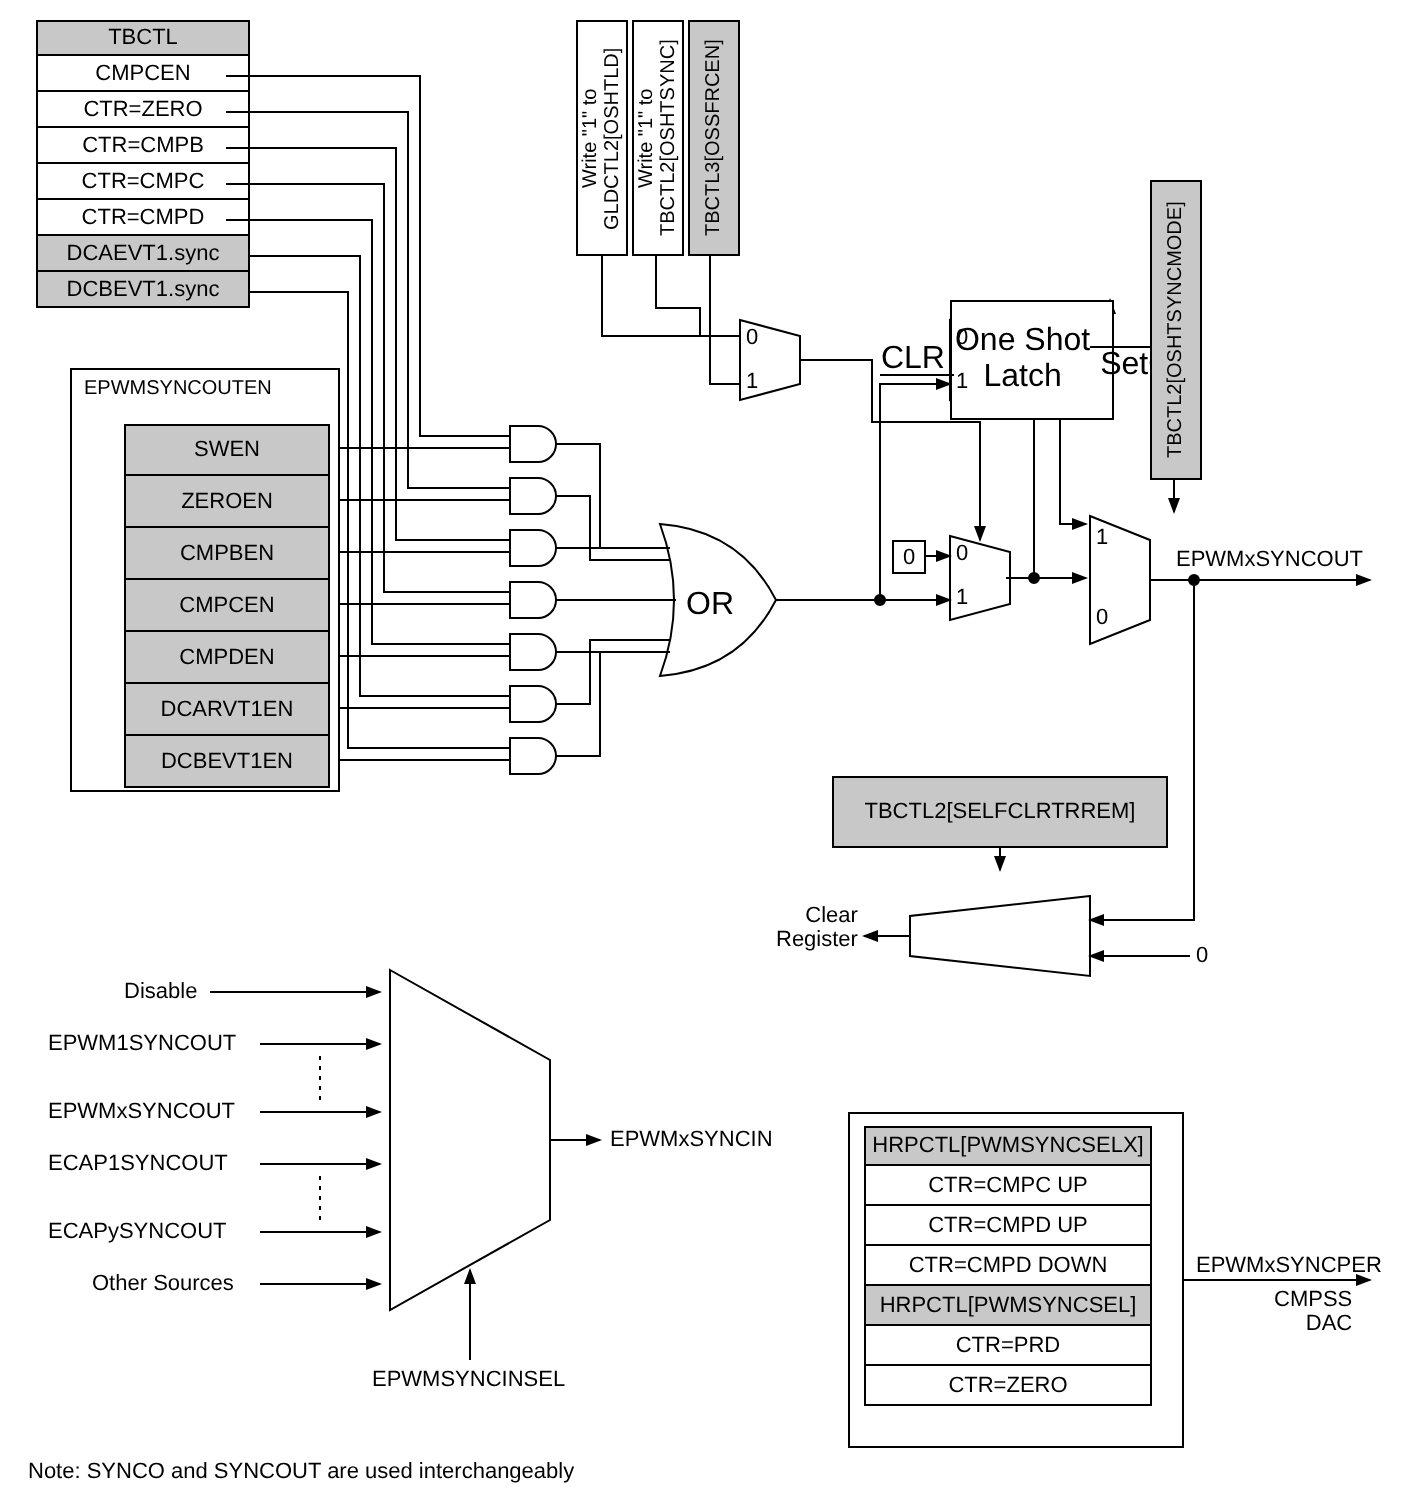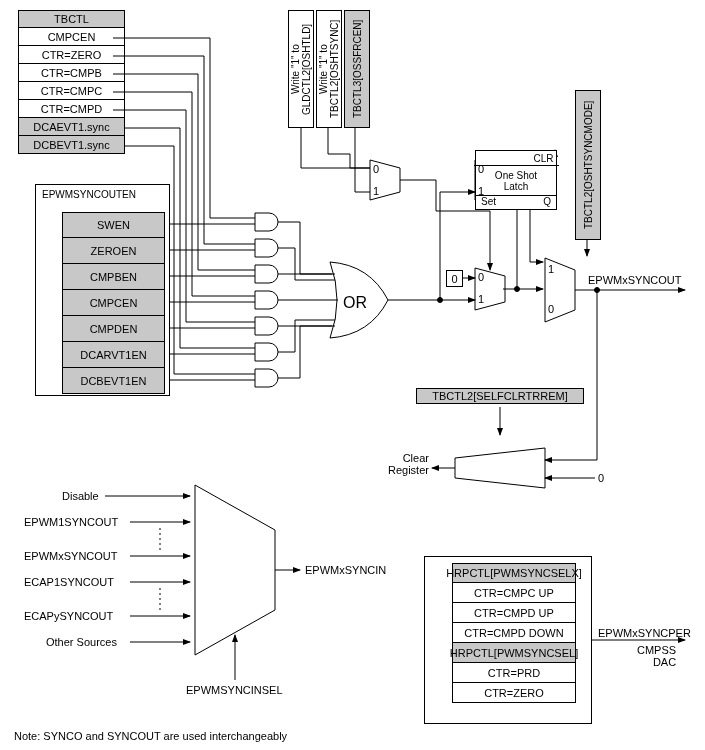--- a/index.html
+++ b/index.html
@@ -143,21 +143,21 @@
   <div class="shaded" style="height:26px">DCARVT1EN</div>
   <div class="shaded" style="height:26px">DCBEVT1EN</div>
 </div>
 
 <div class="vlbl" style="left:288px;top:10px;width:24px;height:108px;white-space:pre">Write "1" to
 GLDCTL2[OSHTLD]</div>
 <div class="vlbl" style="left:316px;top:10px;width:24px;height:108px;white-space:pre">Write "1" to
 TBCTL2[OSHTSYNC]</div>
 <div class="vlbl shaded" style="left:344px;top:10px;width:24px;height:108px">TBCTL3[OSSFRCEN]</div>
 
-<div class="box" style="left:475px;top:150px;width:82px;height:60px;flex-direction:column;font-size:10px;padding:0">
+<div class="box" style="left:475px;top:150px;width:82px;height:60px;flex-direction:row;font-size:16px;padding:0">
   <div style="width:100%;height:14px;border-bottom:1px solid #000;display:flex;align-items:center;justify-content:flex-end;padding-right:5px">CLR</div>
   <div style="flex:1;display:flex;align-items:center;white-space:pre;">One Shot
 Latch</div>
   <div style="width:100%;height:14px;border-top:1px solid #000;display:flex;justify-content:space-between;padding:0 5px;box-sizing:border-box">
     <span>Set</span>
         <span>Q</span>
   </div>
 </div>
 
 <div class="vlbl shaded" style="left:575px;top:90px;width:24px;height:140px">TBCTL2[OSHTSYNCMODE]</div>
@@ -170,36 +170,36 @@
 <div class="lbl" style="left:478px;top:185px">1</div>
 <div class="lbl" style="left:373px;top:163px">0</div>
 <div class="lbl" style="left:373px;top:185px">1</div>
 <div class="lbl" style="left:478px;top:271px">0</div>
 <div class="lbl" style="left:478px;top:293px">1</div>
 <div class="lbl" style="left:548px;top:263px">1</div>
 <div class="lbl" style="left:548px;top:303px">0</div>
 
 <div class="lbl" style="left:588px;top:274px">EPWMxSYNCOUT</div>
 
-<div class="box shaded" style="left:416px;top:388px;width:168px;height:16px">TBCTL2[SELFCLRTRREM]</div>
+<div class="box shaded" style="left:416px;top:388px;width:168px;height:36px">TBCTL2[SELFCLRTRREM]</div>
 <div class="lbl" style="left:388px;top:452px;white-space:pre;text-align:right">Clear
 Register</div>
 <div class="lbl" style="left:598px;top:472px">0</div>
 
 <div class="lbl" style="left:62px;top:490px">Disable</div>
 <div class="lbl" style="left:24px;top:516px">EPWM1SYNCOUT</div>
 <div class="lbl" style="left:24px;top:550px">EPWMxSYNCOUT</div>
 <div class="lbl" style="left:24px;top:576px">ECAP1SYNCOUT</div>
 <div class="lbl" style="left:24px;top:610px">ECAPySYNCOUT</div>
 <div class="lbl" style="left:46px;top:636px">Other Sources</div>
 <div class="lbl" style="left:305px;top:564px">EPWMxSYNCIN</div>
 <div class="lbl" style="left:186px;top:684px">EPWMSYNCINSEL</div>
 
 <div class="box" style="left:424px;top:556px;width:168px;height:168px;padding:4px"></div>
-<div class="col" style="left:452px;top:563px;width:124px">
+<div class="col" style="left:432px;top:563px;width:144px">
   <div class="shaded" style="height:20px">HRPCTL[PWMSYNCSELX]</div>
   <div style="height:20px">CTR=CMPC UP</div>
   <div style="height:20px">CTR=CMPD UP</div>
   <div style="height:20px">CTR=CMPD DOWN</div>
   <div class="shaded" style="height:20px">HRPCTL[PWMSYNCSEL]</div>
   <div style="height:20px">CTR=PRD</div>
   <div style="height:20px">CTR=ZERO</div>
 </div>
 <div class="lbl" style="left:598px;top:627px">EPWMxSYNCPER</div>
 <div class="lbl" style="left:637px;top:644px;white-space:pre;text-align:right">CMPSS

